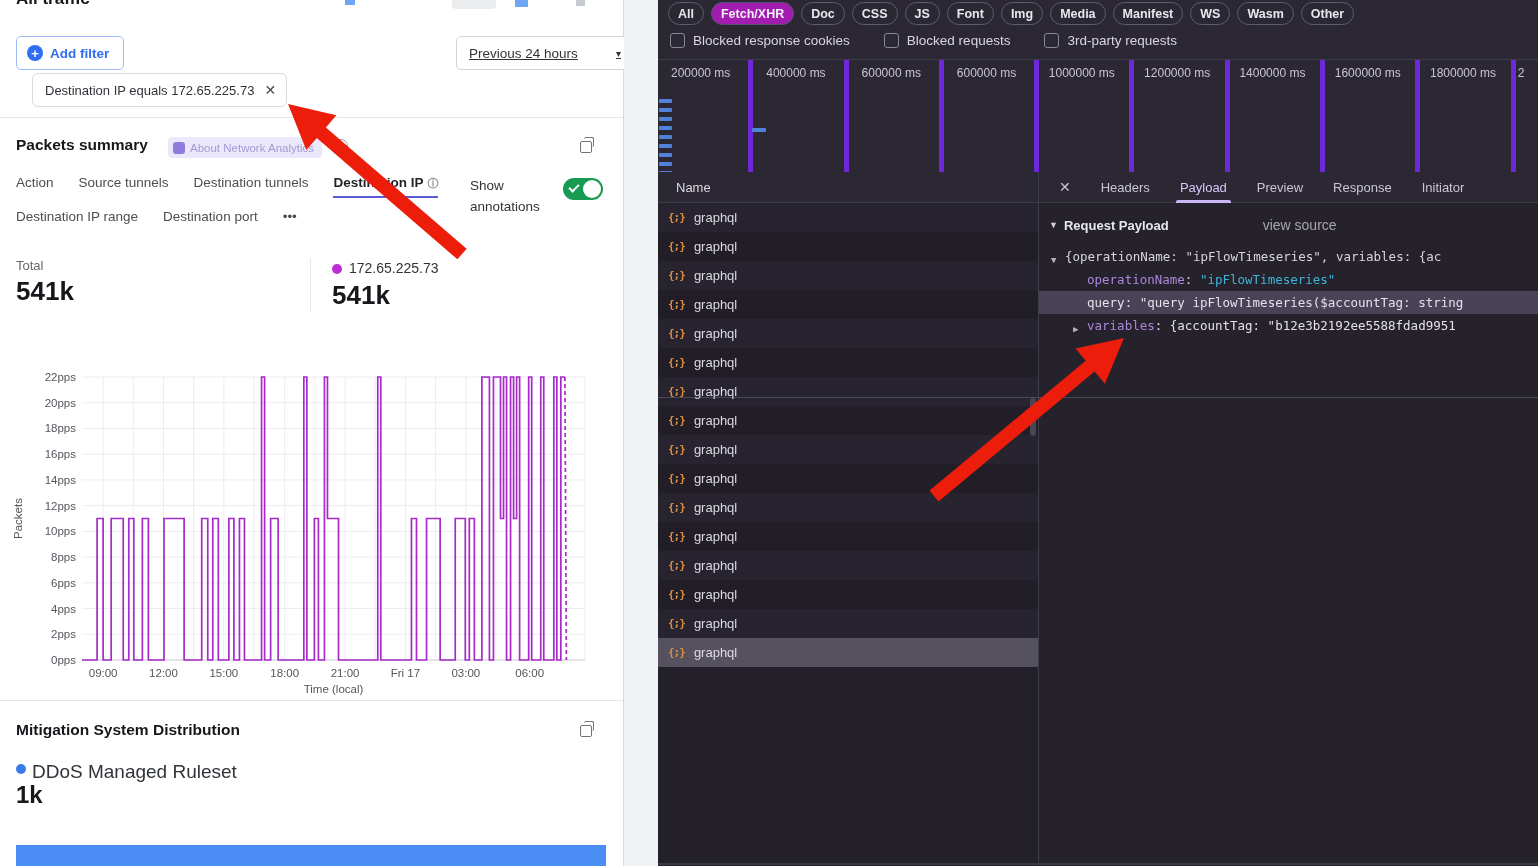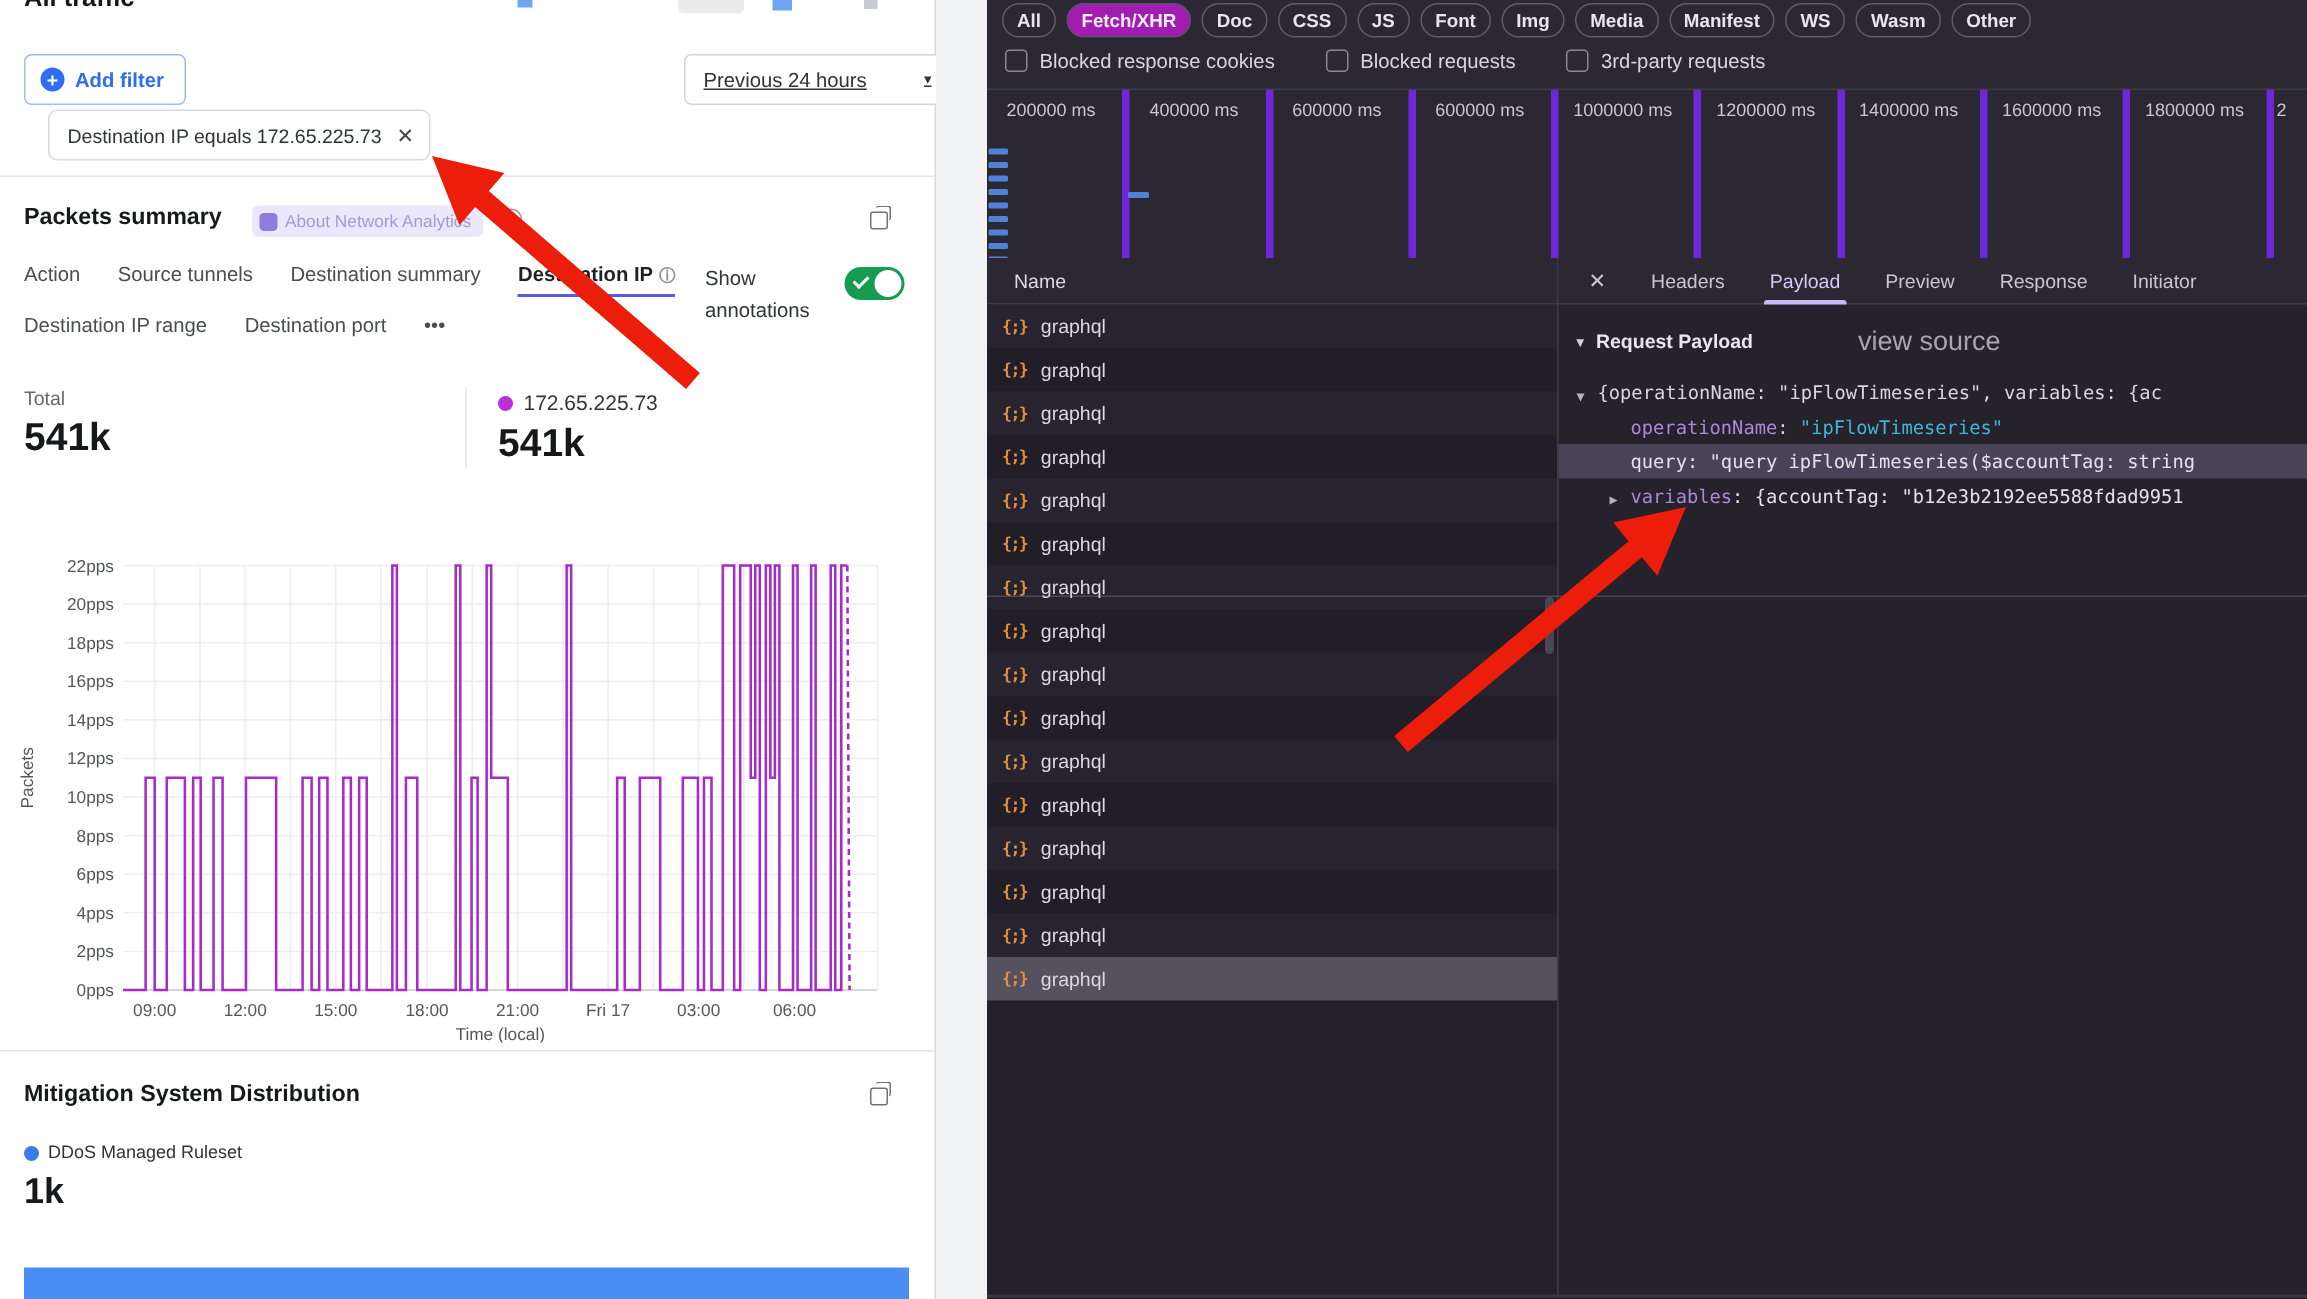--- a/index.html
+++ b/index.html
@@ -34,21 +34,21 @@
   .tab .info{font-size:11px;color:#8e9095;margin-left:4px;}
   .show-ann{position:absolute;left:470px;top:176px;width:82px;font-size:13.5px;color:#303338;line-height:1.55;}
   .toggle{position:absolute;left:563px;top:178px;width:40px;height:22px;border-radius:11px;background:#179a52;cursor:pointer;}
   .toggle .knob{position:absolute;right:2px;top:2px;width:18px;height:18px;border-radius:50%;background:#fff;}
   .toggle .chk{position:absolute;left:6px;top:6px;width:8px;height:4px;border-left:2px solid #fff;border-bottom:2px solid #fff;transform:rotate(-45deg);}
   .legend-label{position:absolute;font-size:13px;color:#66696f;}
   .legend-value{position:absolute;font-size:26px;font-weight:700;color:#17181b;}
   .vdiv{position:absolute;left:310px;top:258px;width:1px;height:54px;background:#e8e8ec;}
   .dot{position:absolute;width:10px;height:10px;border-radius:50%;}
   .ip-label{position:absolute;font-size:14px;color:#303338;}
-  .mit-label{position:absolute;left:32px;top:761px;font-size:12px;color:#303338;}
+  .mit-label{position:absolute;left:32px;top:761px;font-size:19px;color:#303338;}
   .mit-value{position:absolute;left:16px;top:781px;font-size:24px;font-weight:700;color:#17181b;}
   .mit-bar{position:absolute;left:16px;top:845px;width:590px;height:21px;}
   
   .devtools{position:absolute;left:658px;top:0;width:880px;height:866px;background:#2b2833;color:#dcd9e2;font-size:12.5px;}
   .pill-row{position:absolute;left:10px;top:2px;display:flex;gap:7px;}
   .pill{height:21px;display:flex;align-items:center;padding:0 9px;border:1px solid #5f5c6b;border-radius:12px;color:#e8e6ed;font-size:12.5px;font-weight:600;cursor:pointer;white-space:nowrap;}
   .pill.sel{background:#a21caf;border-color:#585271;color:#f3effb;}
   .chk-row{position:absolute;left:12px;top:33px;display:flex;gap:34px;align-items:center;}
   .chk-item{display:flex;align-items:center;gap:8px;cursor:pointer;color:#d9d6e0;font-size:13.5px;}
   .chk-box{width:13px;height:13px;border:1.6px solid #8a8794;border-radius:3px;background:transparent;}
@@ -67,21 +67,21 @@
   .nscroll{position:absolute;left:372px;top:226px;width:6px;height:38px;border-radius:3px;background:#4a4752;}
   .detail-pane{position:absolute;left:380px;top:172px;width:500px;height:694px;background:#25222b;border-left:1px solid #3f3c49;box-sizing:border-box;}
   .dtab-bar{height:31px;background:#2b2833;border-bottom:1px solid #3f3c49;display:flex;align-items:center;gap:30px;padding-left:20px;box-sizing:border-box;}
   .dt-close{font-size:14px;color:#c9c6d1;cursor:pointer;margin-right:0px;}
   .dtab{position:relative;height:31px;line-height:31px;font-size:13px;color:#c9c6d1;cursor:pointer;}
   .dtab.active{color:#d6c7f8;}
   .dtab.active:after{content:"";position:absolute;left:-4px;right:-4px;bottom:0;height:3px;border-radius:2px 2px 0 0;background:#c9b8f5;}
   .pl-head{display:flex;align-items:center;gap:6px;padding:14px 0 4px 10px;}
   .pl-caret{font-size:9px;color:#d2cfda;}
   .pl-title{font-size:13px;font-weight:700;color:#e8e6ee;}
-  .pl-viewsrc{margin-left:64px;font-size:18px;color:#a8a5b2;cursor:pointer;}
+  .pl-viewsrc{margin-left:88px;font-size:14px;color:#a8a5b2;cursor:pointer;}
   .pl-lines{font-family:"DejaVu Sans Mono",monospace;font-size:12.5px;line-height:23px;margin-top:8px;white-space:pre;}
   .pl-line{padding-left:26px;position:relative;}
   .pl-line.hl{background:#4a4358;}
   .pl-line .lc{position:absolute;font-size:9px;color:#b5b2bd;top:1px;}
   .tok-plain{color:#d8d5e0;}
   .tok-key{color:#ad87dc;}
   .tok-string{color:#3fb5d8;}
   .tok-light{color:#e4e1ea;}
   .artifact{position:absolute;left:658px;top:397px;width:880px;height:1px;background:rgba(170,168,180,.28);}
   .dt-bottom{position:absolute;left:658px;top:863px;width:880px;height:2px;background:#3a3744;}
@@ -116,21 +116,21 @@
   <div class="badge">
     <span class="bicon"></span>
     <span>About Network Analytics</span>
   </div>
   <div class="history-ic"></div>
   <div class="expand-ic" style="left:580px;top:141px;"></div>
 
   <div class="tabs1" id="tabs-row1">
       <div class="tab">Action</div>
       <div class="tab">Source tunnels</div>
-      <div class="tab">Destination summary</div>
+      <div class="tab">Destination tunnels</div>
       <div class="tab active">Destination IP<span class="info">ⓘ</span></div>
     </div>
   <div class="tabs2" id="tabs-row2">
       <div class="tab">Destination IP range</div>
       <div class="tab">Destination port</div>
       <div class="tab">•••</div>
     </div>
   <div class="show-ann">Show annotations</div>
   <div class="toggle">
     <span class="chk"></span>

